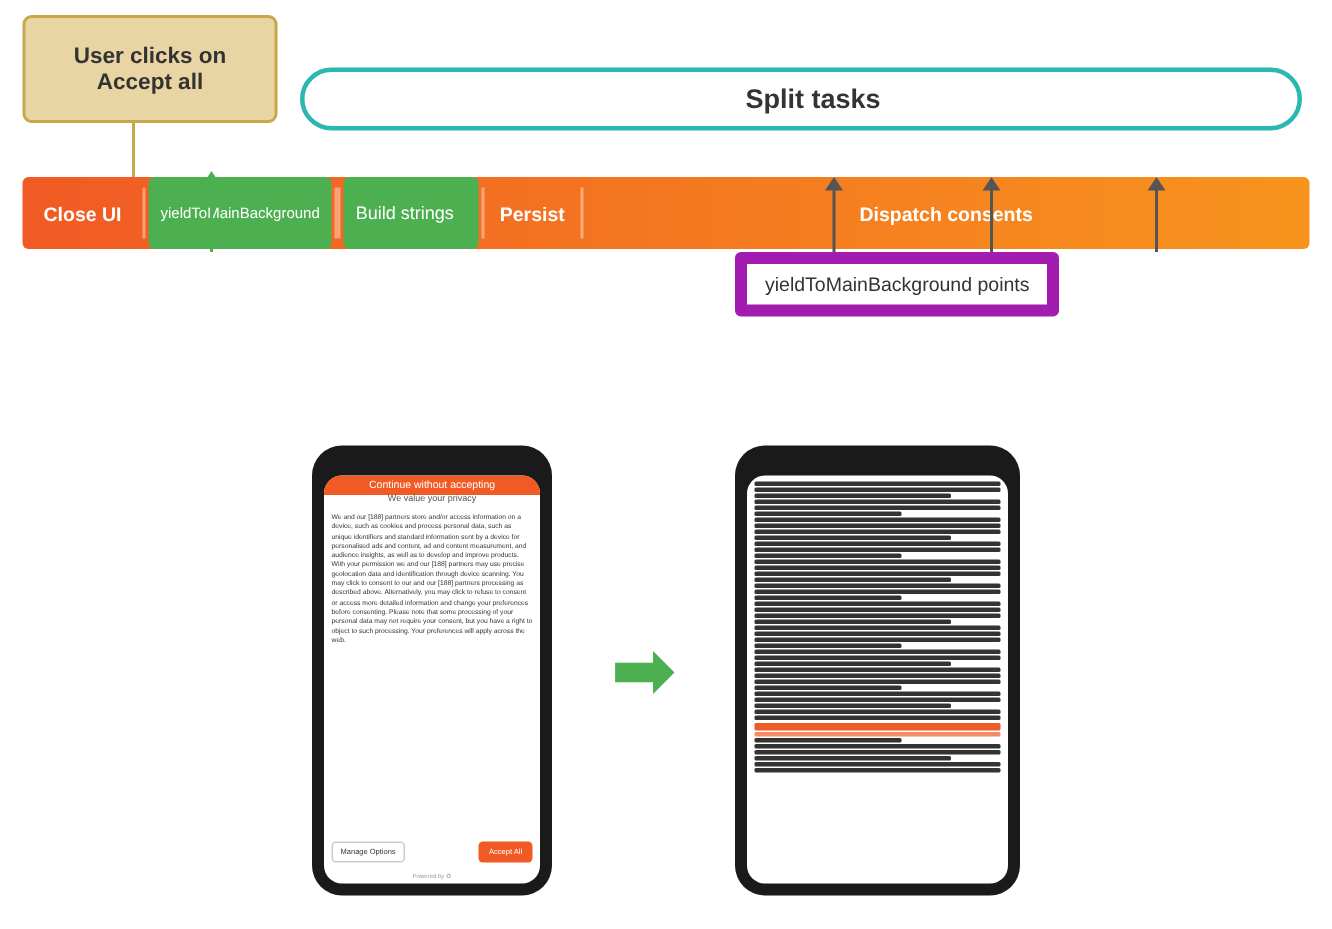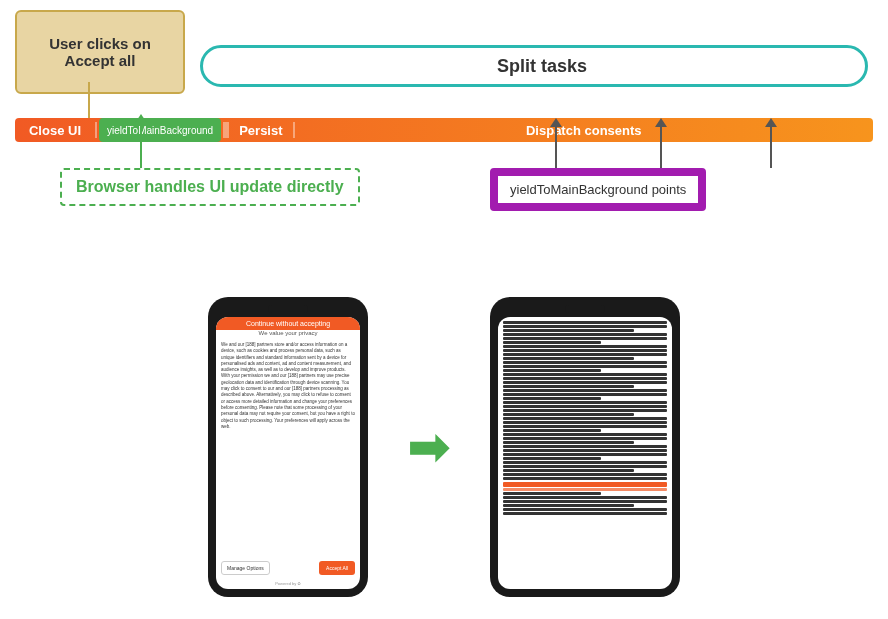--- a/index.html
+++ b/index.html
@@ -17,21 +17,21 @@
       position: absolute;
       top: 0; left: 0; right: 0;
       height: 280px;
     }
 
     
     .user-clicks-box {
       position: absolute;
       top: 10px; left: 15px;
       width: 170px;
-      height: 84px;
+      height: 72px;
       background: #e8d5a3;
       border: 2px solid #c8a84b;
       border-radius: 6px;
       display: flex;
       align-items: center;
       justify-content: center;
       text-align: center;
       font-size: 15px;
       font-weight: bold;
       color: #333;
@@ -75,21 +75,21 @@
       color: #333;
       margin-left: 16px;
     }
 
     
     .flow-bar {
       position: absolute;
       top: 118px;
       left: 15px;
       right: 15px;
-      height: 24px;
+      height: 48px;
       background: linear-gradient(to right, #f15a24, #f7941d);
       border-radius: 4px;
       display: flex;
       align-items: center;
     }
 
     .flow-item {
       height: 100%;
       display: flex;
       align-items: center;
@@ -325,29 +325,29 @@
   <div class="split-tasks-bar">
     <span class="split-tasks-label">Split tasks</span>
   </div>
 
   <div class="flow-bar">
     <div class="flow-item" style="min-width:80px;">Close UI</div>
     <div class="flow-separator"></div>
     <div class="flow-item-green" style="font-size:10px; min-width:105px;">yieldToMainBackground</div>
     <div class="flow-separator"></div>
     <div class="flow-separator"></div>
+    <div class="flow-item-green" style="min-width:90px;">Build strings</div>
     <div class="flow-separator"></div>
     <div class="flow-item" style="min-width:60px;text-align:right;">Persist</div>
     <div class="flow-separator"></div>
     <div class="flow-item" style="min-width:110px; flex:1;">Dispatch consents</div>
   </div>
 
   <div class="arrow-browser"></div>
 
-  <div class="browser-handles">Browser handles UI update directly</div>
 
   <div class="yield-points">yieldToMainBackground  points</div>
 
   <div class="arrow-yield" style="top:126px; left:555px; height:42px;"></div>
 
   <div class="arrow-yield" style="top:126px; left:660px; height:42px;"></div>
 
   <div class="arrow-yield" style="top:126px; left:770px; height:42px;"></div>
 
 </div>

